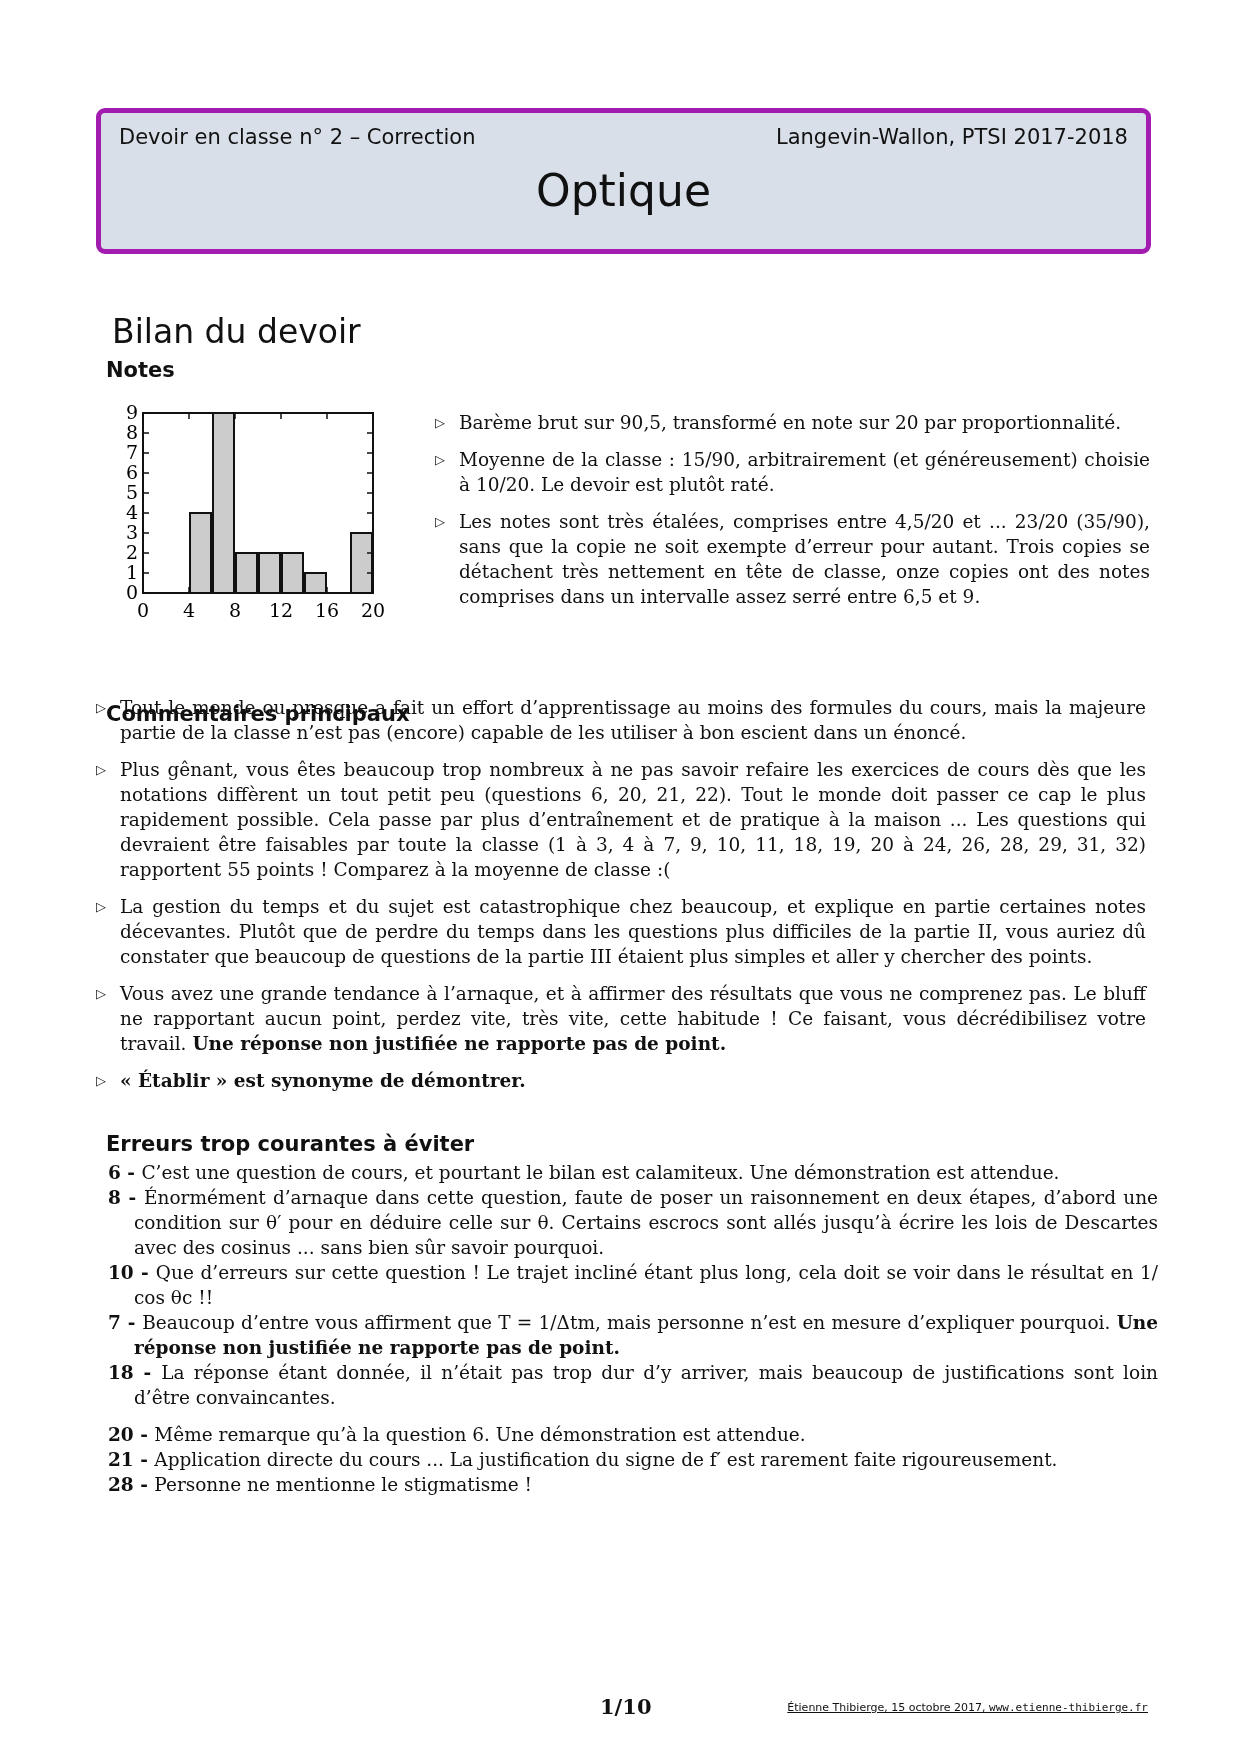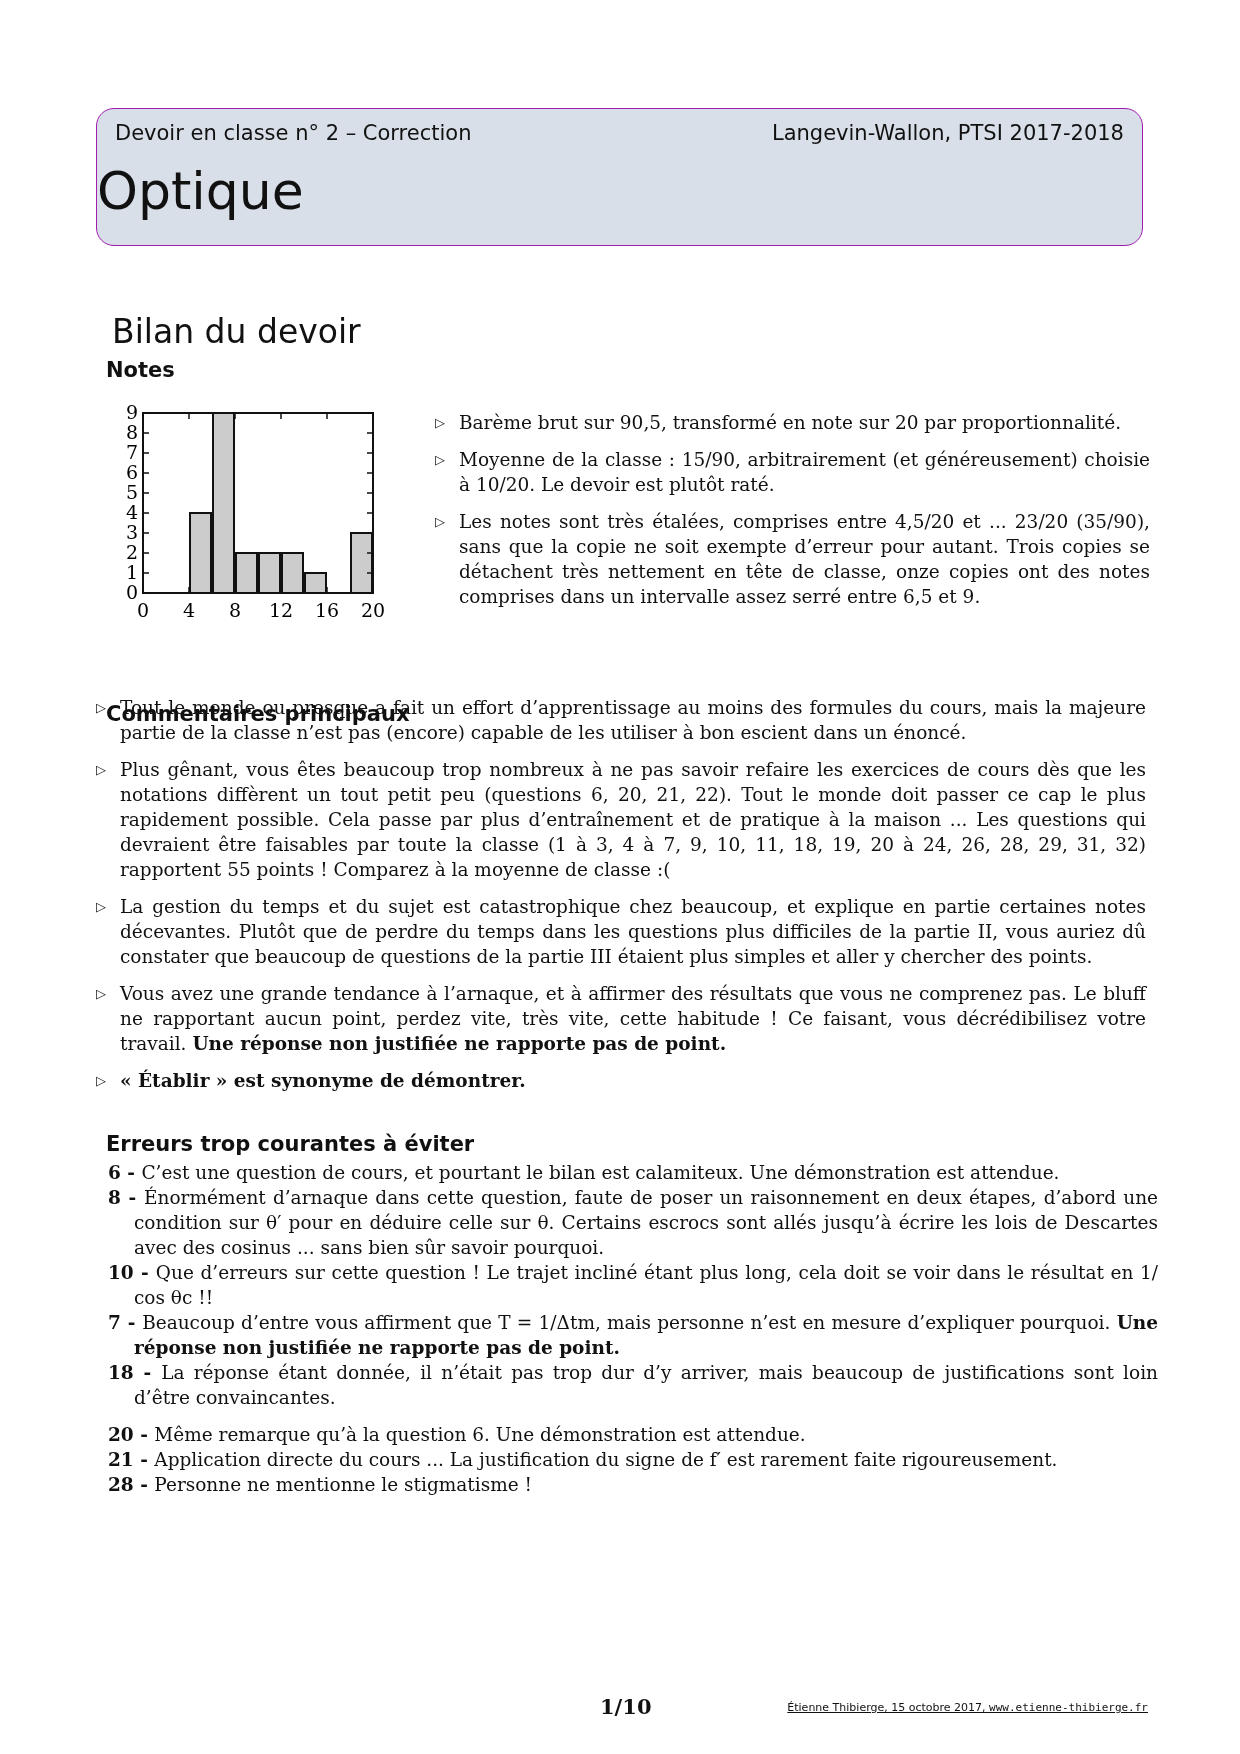--- a/index.html
+++ b/index.html
@@ -4,25 +4,25 @@
 <style>
   html, body { margin: 0; padding: 0; }
   body {
     width: 1240px; height: 1754px; background: #ffffff; position: relative;
     overflow: hidden; color: #111;
     font-family: "DejaVu Serif", "Liberation Serif", serif;
   }
   .sans { font-family: "DejaVu Sans", "Liberation Sans", sans-serif; }
   .header-box {
     position: absolute; left: 96px; top: 108px; width: 1045px; height: 136px;
-    background: #d8dfe8; border: 1px solid #a21caf; border-radius: 18px;
+    background: #d8dfe8; border: 5px solid #a21caf; border-radius: 9px;
   }
   .header-left { position: absolute; left: 18px; top: 12px; font-size: 21px; }
   .header-right { position: absolute; right: 18px; top: 12px; font-size: 21px; }
-  .header-title { position: absolute; left: 0; right: 0; top: 52px; text-align: left; font-size: 52px; }
+  .header-title { position: absolute; left: 0; right: 0; top: 52px; text-align: center; font-size: 44px; }
   h1.section { position: absolute; left: 96px; top: 296px; margin: 16px; font-size: 33px; font-weight: normal; }
   h2.sub { position: absolute; left: 96px; margin: 10px; font-size: 21px; font-weight: bold; }
   .chart { position: absolute; left: 110px; top: 400px; width: 300px; height: 230px; }
   .bullets { position: absolute; margin: 0; padding: 0; list-style: none; font-size: 18.5px; line-height: 25px; }
   .bullets li { position: relative; padding-left: 24px; margin-bottom: 12px; text-align: justify; }
   .bullets li .tri { position: absolute; left: 0; top: 0; font-size: 13px; line-height: 25px; }
   .errors { position: absolute; left: 108px; width: 1050px; top: 1160px; font-size: 18.5px; line-height: 25px; }
   .err { position: relative; padding-left: 26px; text-indent: -26px; text-align: justify; }
   .err.gap { margin-top: 12px; }
   .err .num { font-weight: bold; }

